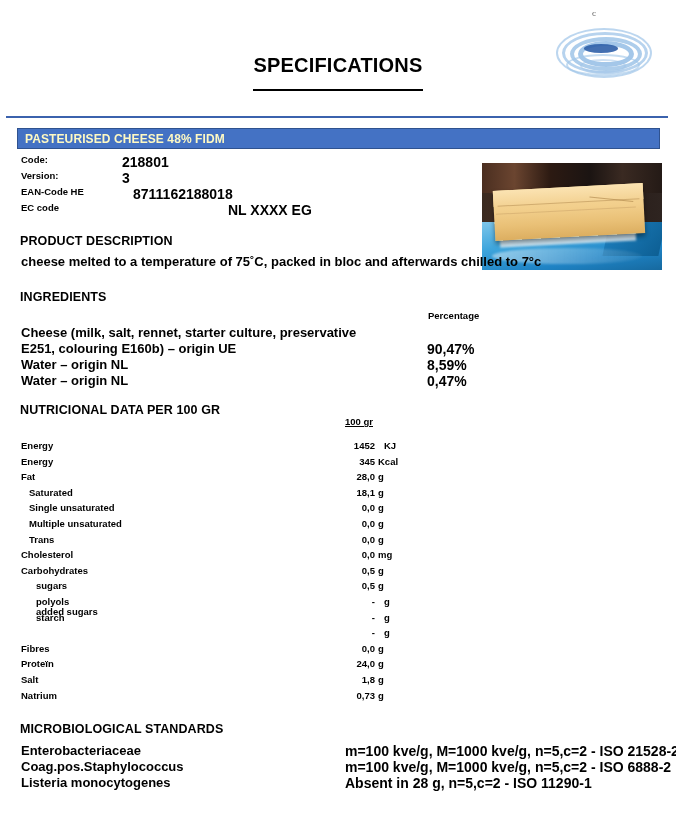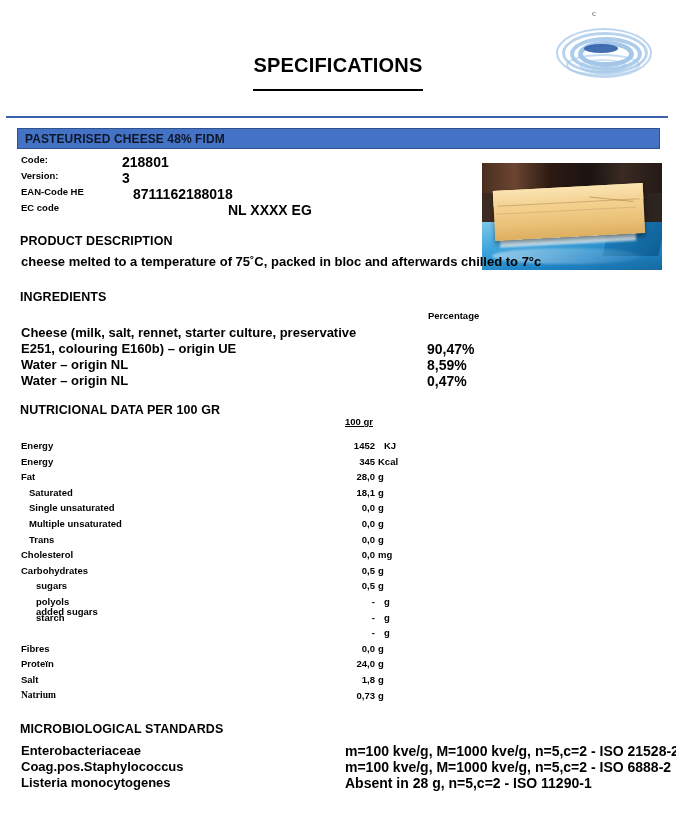--- a/index.html
+++ b/index.html
@@ -94,21 +94,21 @@
     background: #4472c4;
     border: 1px solid #2f528f;
     box-sizing: border-box;
   }
   .title-bar-label {
     position: absolute;
     left: 7px;
     top: 3px;
     font-size: 12px;
     font-weight: bold;
-    color: #0f172a;
+    color: #fef9c3;
     letter-spacing: .1px;
   }
 
   
   .section-head {
     position: absolute;
     font-size: 12.5px;
     font-weight: bold;
     letter-spacing: .1px;
   }
@@ -304,21 +304,21 @@
     <div class="row-label" style="left: 36px; top: 611.6px;">starch</div>
     <div class="nut-row" style="top: 611.6px;"><span class="nut-num">-</span><span class="nut-unit" style="padding-left: 9px;">g</span></div>
     <div class="row-label" style="left: 36px; top: 606px;">added sugars</div>
     <div class="nut-row" style="top: 627.2px;"><span class="nut-num">-</span><span class="nut-unit" style="padding-left: 9px;">g</span></div>
     <div class="row-label" style="left: 21px; top: 642.8px;">Fibres</div>
     <div class="nut-row" style="top: 642.8px;"><span class="nut-num">0,0</span><span class="nut-unit">g</span></div>
     <div class="row-label" style="left: 21px; top: 658.4px;">Proteïn</div>
     <div class="nut-row" style="top: 658.4px;"><span class="nut-num">24,0</span><span class="nut-unit">g</span></div>
     <div class="row-label" style="left: 21px; top: 674px;">Salt</div>
     <div class="nut-row" style="top: 674px;"><span class="nut-num">1,8</span><span class="nut-unit">g</span></div>
-    <div class="row-label" style="left: 21px; top: 689.6px; font-family: Liberation Serif, serif;">Natrium</div>
+    <div class="row-label" style="left: 21px; top: 689.6px;">Natrium</div>
     <div class="nut-row" style="top: 689.6px;"><span class="nut-num">0,73</span><span class="nut-unit">g</span></div>
   </div>
 
 <div class="section-head" style="left:20px; top:722px;">MICROBIOLOGICAL STANDARDS</div>
 
 <div class="body-text" style="left:21px; top:743px;">Enterobacteriaceae</div>
 <div class="row-value" style="left:345px; top:743px;">m=100 kve/g, M=1000 kve/g, n=5,c=2 - ISO 21528-2</div>
 <div class="body-text" style="left:21px; top:759px;">Coag.pos.Staphylococcus</div>
 <div class="row-value" style="left:345px; top:759px;">m=100 kve/g, M=1000 kve/g, n=5,c=2 - ISO 6888-2</div>
 <div class="body-text" style="left:21px; top:775px;">Listeria monocytogenes</div>

